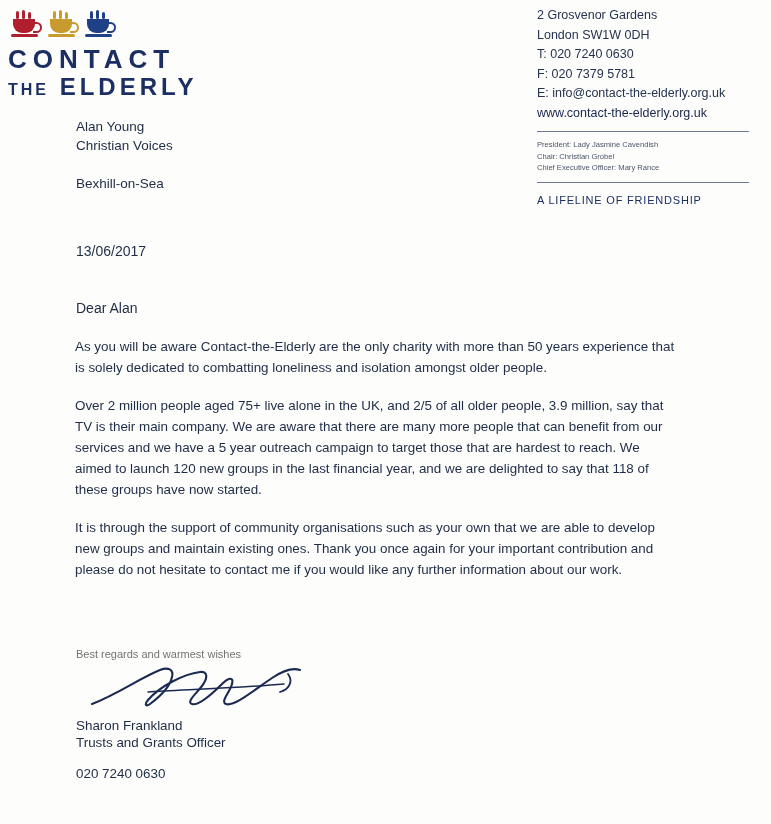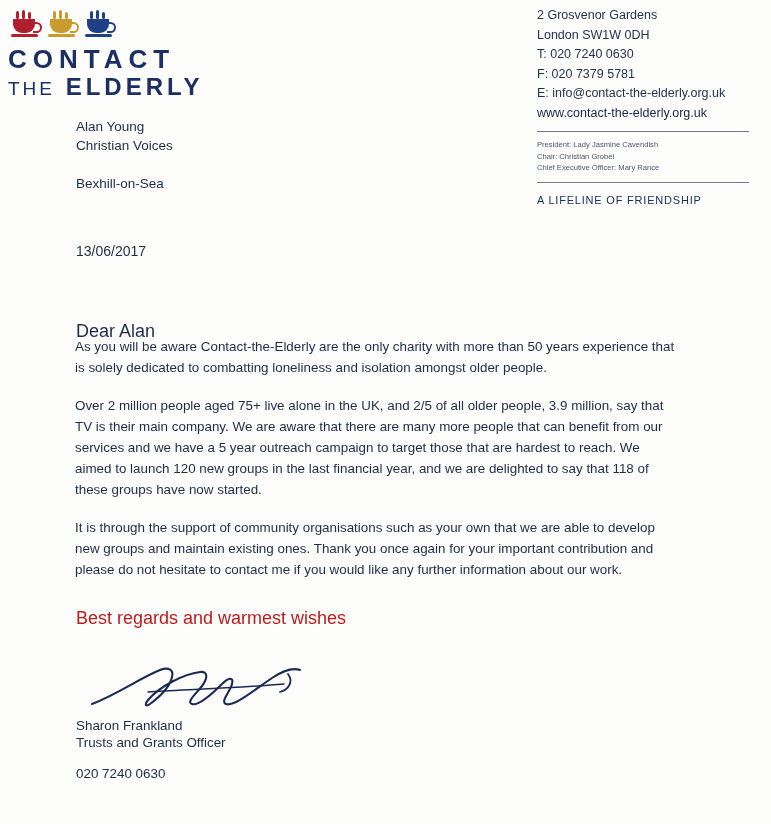--- a/index.html
+++ b/index.html
@@ -97,22 +97,22 @@
     color: #1b2f63;
   }
   .wordmark .line2 {
     font-size: 24px;
     letter-spacing: 4.0px;
     font-weight: 700;
     color: #1b2f63;
     margin-top: 2px;
   }
   .wordmark .line2 .thin {
-    font-weight: 400;
-    font-size: 19px;
+    font-weight: 700;
+    font-size: 16px;
     letter-spacing: 3px;
   }
 
   
   .address {
     position: absolute;
     right: 22px;
     top: 6px;
     width: 212px;
     font-size: 12.5px;
@@ -156,44 +156,44 @@
     position: absolute;
     left: 76px;
     top: 243px;
     font-size: 14px;
     color: #1e2c46;
   }
 
   .salutation {
     position: absolute;
     left: 76px;
-    top: 321px;
-    font-size: 18px;
+    top: 300px;
+    font-size: 14px;
     color: #1e2c46;
   }
 
   .body-copy {
     position: absolute;
     left: 75px;
     top: 336px;
     width: 600px;
     font-size: 13.4px;
     line-height: 21px;
     color: #1e2c46;
   }
   .body-copy p {
     margin: 0 0 17px 0;
   }
 
   .signoff {
     position: absolute;
     left: 76px;
-    top: 608px;
-    font-size: 18px;
-    color: #b91c1c;
+    top: 648px;
+    font-size: 11px;
+    color: #737373;
   }
 
   .signature {
     position: absolute;
     left: 88px;
     top: 660px;
     width: 240px;
     height: 60px;
   }
 

